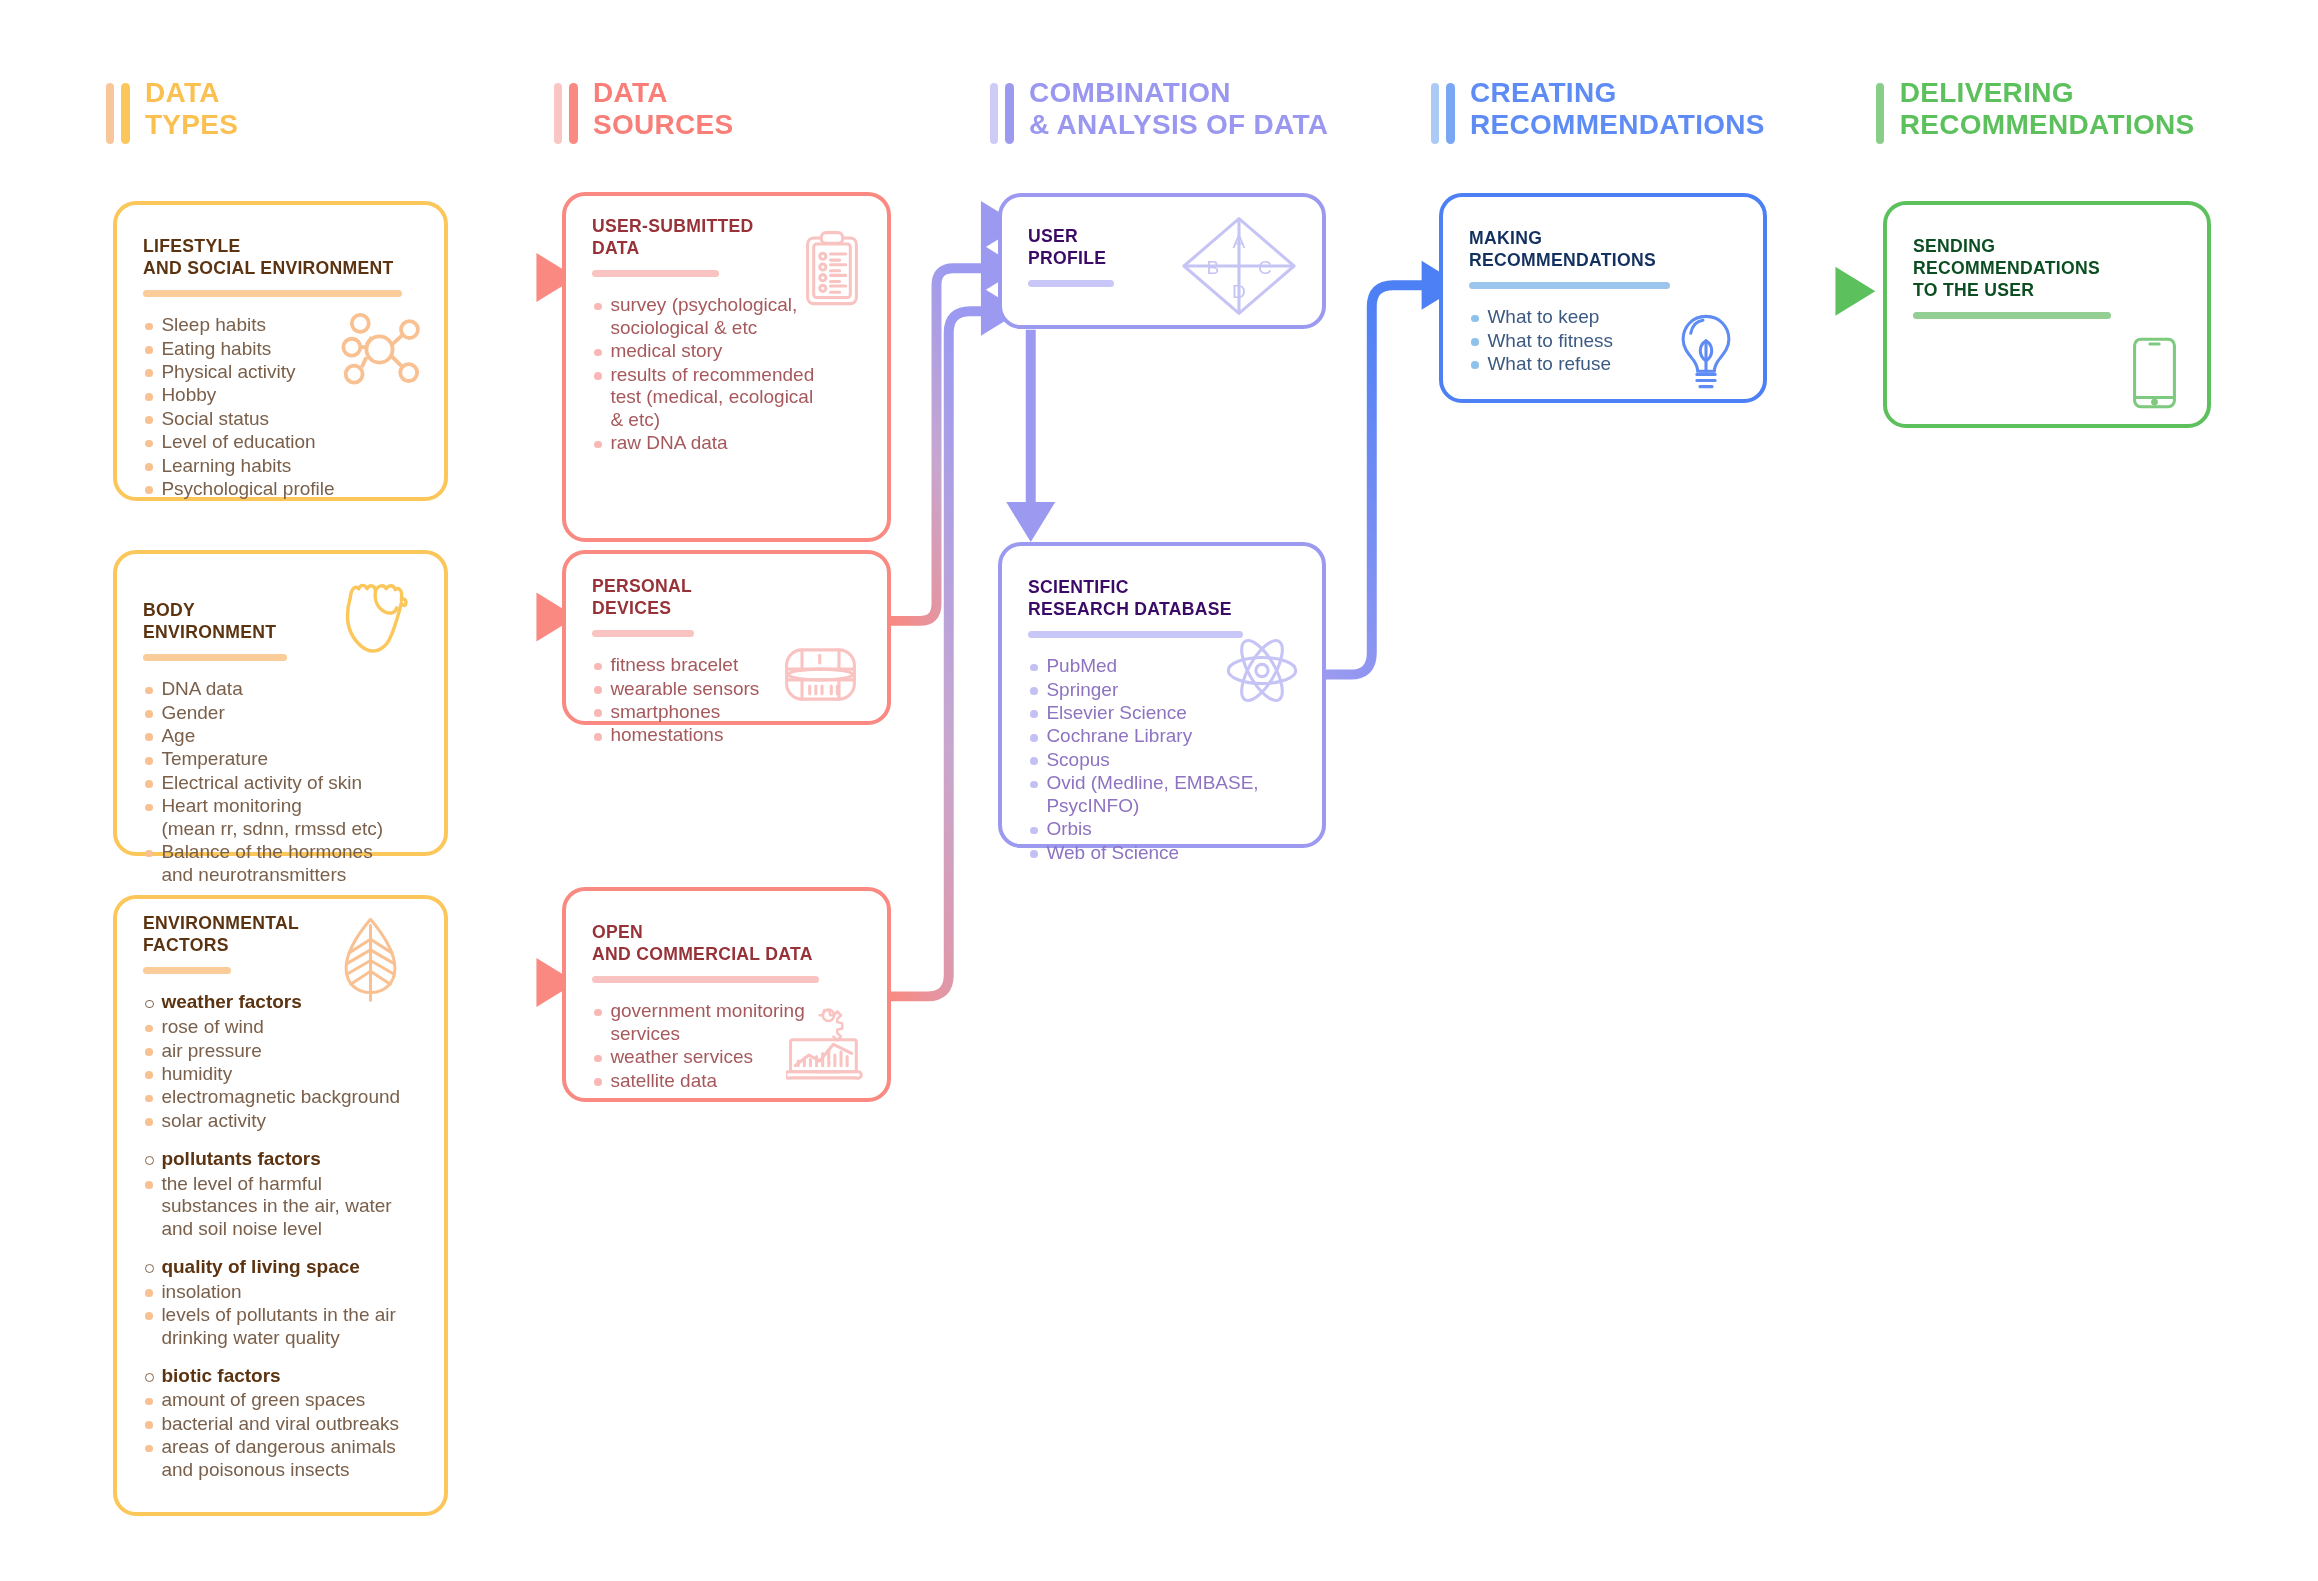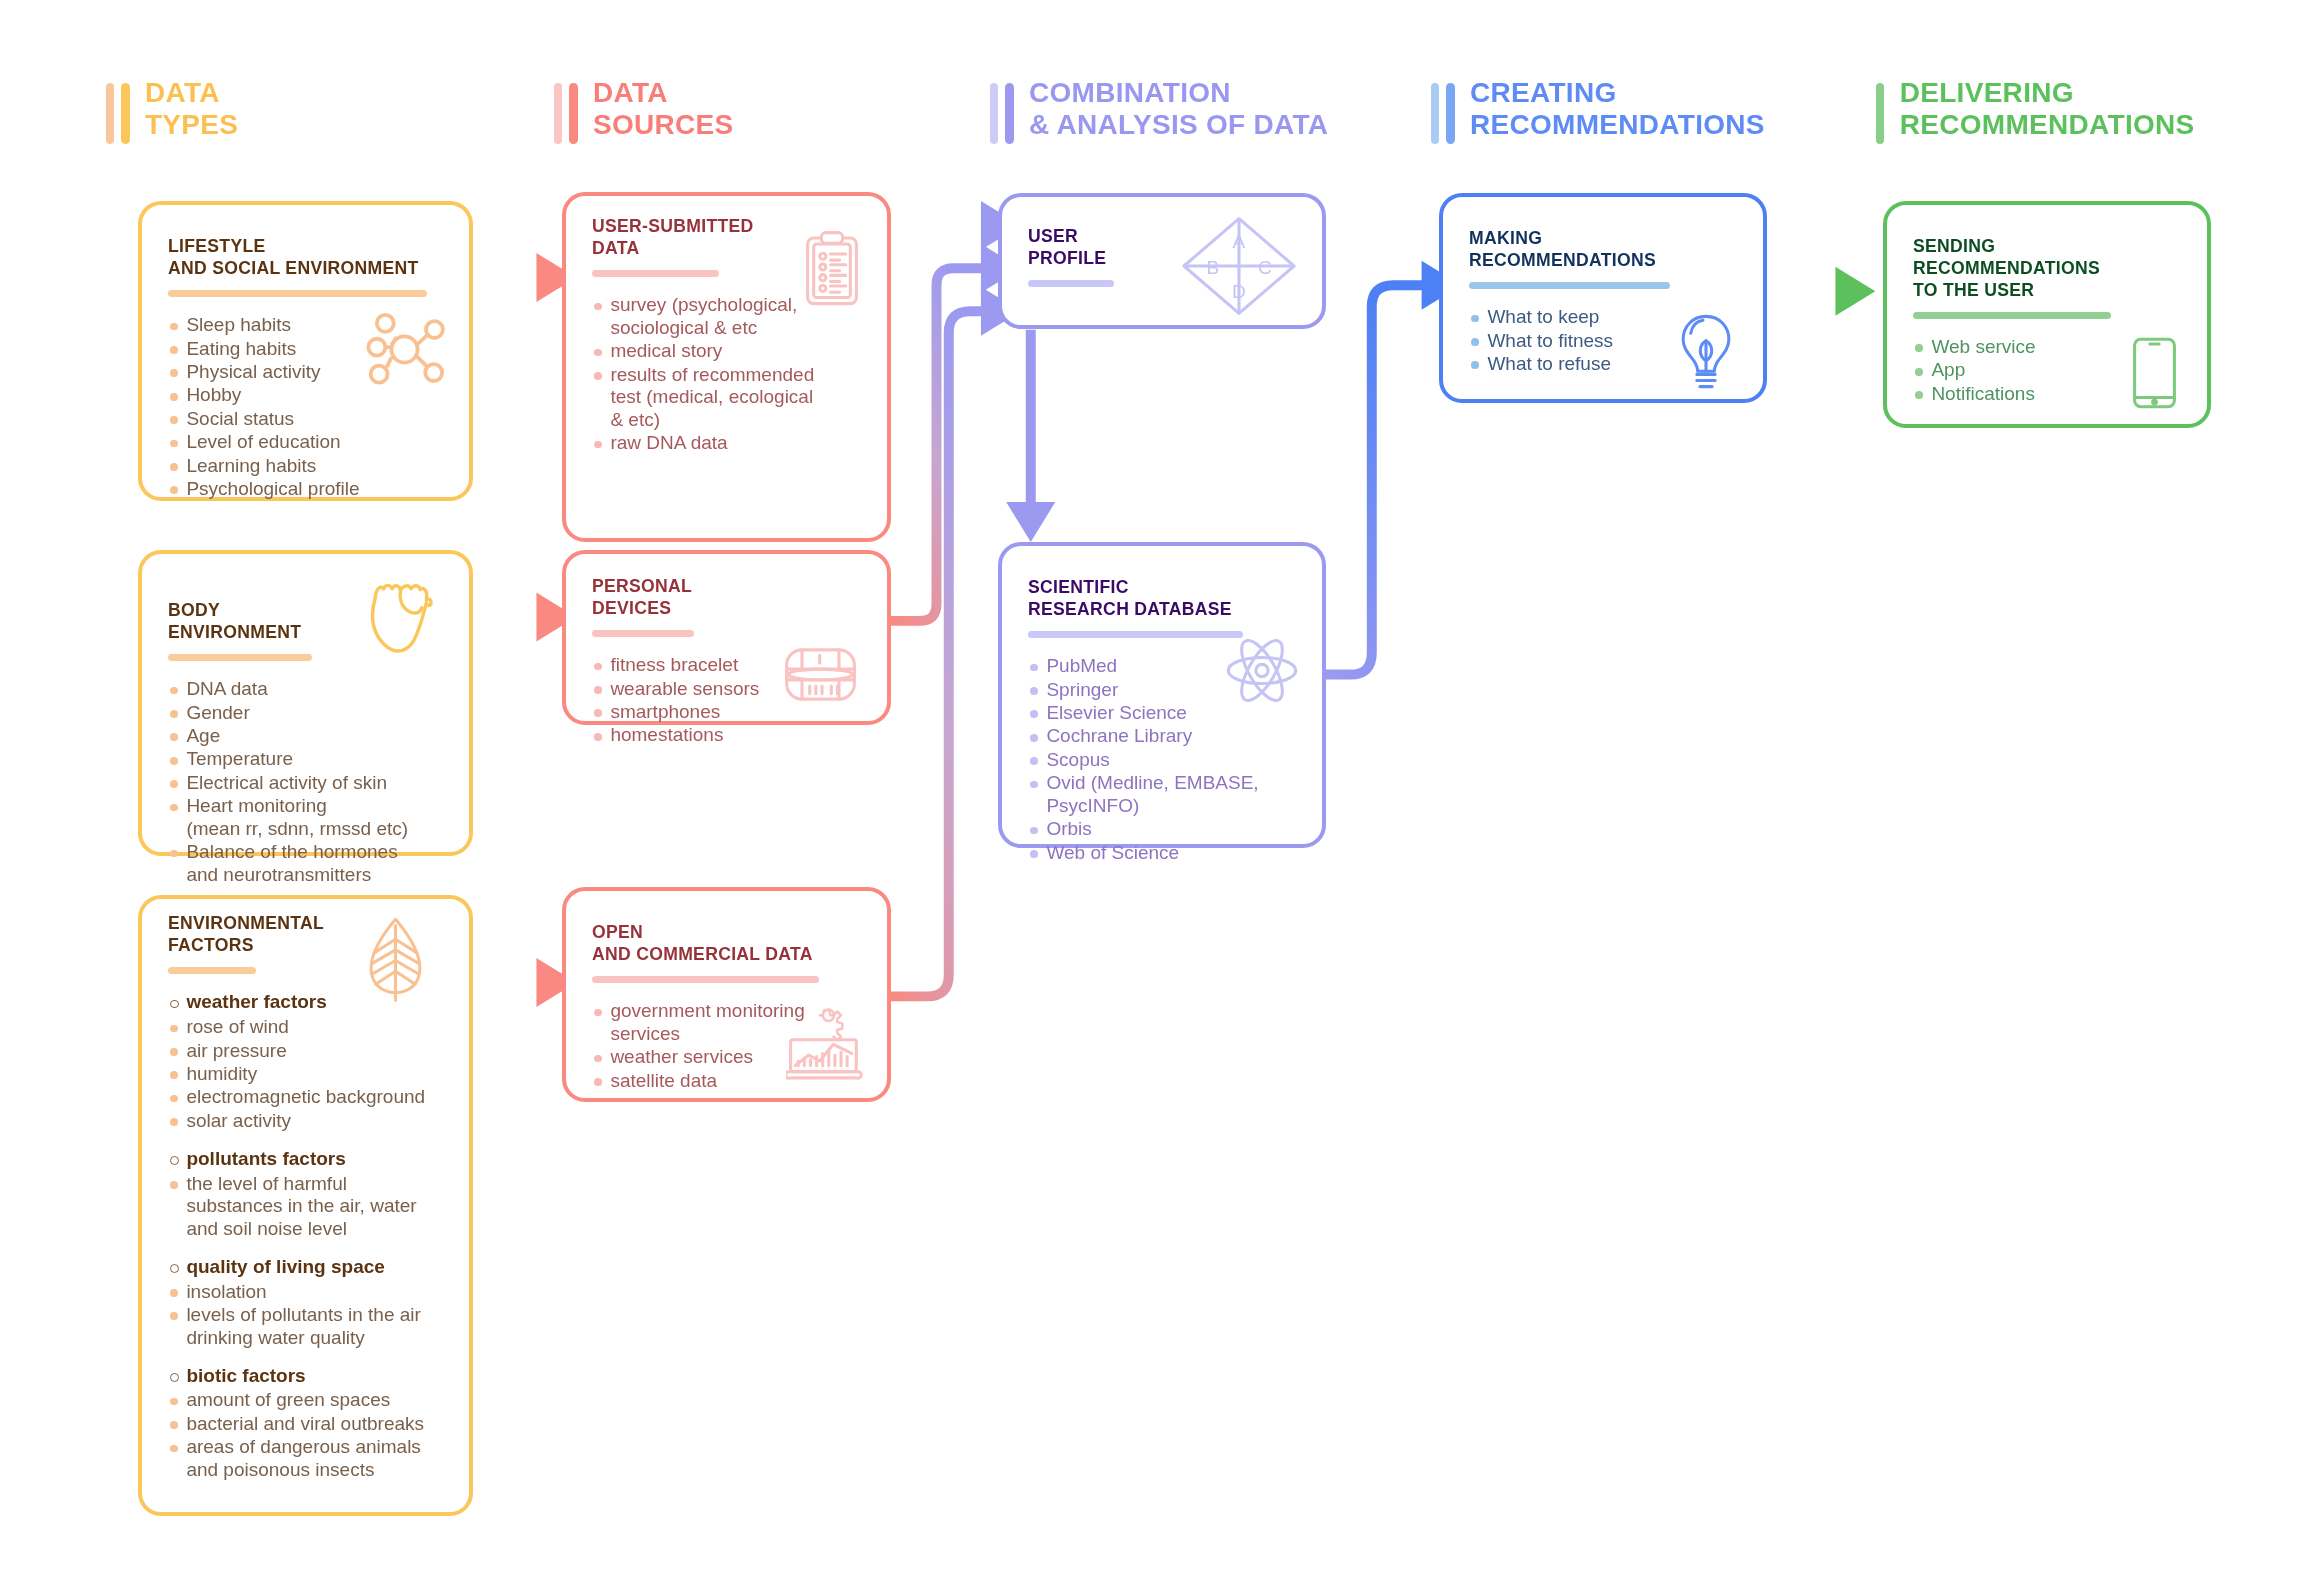--- a/index.html
+++ b/index.html
@@ -25,21 +25,21 @@
            margin-bottom:0.8px;white-space:pre-line;}
   .card li::before{content:"";position:absolute;left:2.3px;top:8.4px;
                    width:7.7px;height:7.7px;border-radius:50%;}
   .card li.grp{font-weight:bold;margin-top:15.3px;margin-bottom:2.3px;}
   .card li.grp::before{background:transparent!important;border:1.5px solid currentColor;
                        width:6.9px;height:6.9px;opacity:.75;}
   .card li.grp.first{margin-top:0;}
   .card .icon{position:absolute;pointer-events:none;}
 
   
-  .c-amber{border:4.6px solid #FBC75B;margin-left:25px;}
+  .c-amber{border:4.6px solid #FBC75B;}
   .c-amber .hdr{color:#5C3310;}
   .c-amber .rule{background:#F9CC99;}
   .c-amber li{color:#7A604B;}
   .c-amber li::before{background:#F8C192;}
   .c-amber li.grp{color:#5C3310;}
   .h-amber .bar:nth-child(1){background:#F9C69B;} .h-amber .bar:nth-child(2){background:#FBC75B;}
   .h-amber .ttl{color:#FCC košу;}
   .h-amber .ttl{color:#FBC052;}
 
   
@@ -407,25 +407,20 @@
       <path d="M38 76 V 36"></path>
       <path d="M38 36 C28 42 28 56 38 62 C48 56 48 42 38 36 Z"></path>
     </svg>
   </div>
 
   <div class="card c-green" style="left:1883px;top:201px;width:328px;height:227px;padding:31px 26px;">
     <div class="hdr">SENDING
 RECOMMENDATIONS
 TO THE USER</div>
     <div class="rule" style="width:198px;"></div>
-    <ul>
-      <li>Web service</li>
-      <li>App</li>
-      <li>Notifications</li>
-    </ul>
     <svg class="icon" style="right:27.6px;bottom:13.8px;width:49px;height:74px;" viewBox="0 0 64 96" fill="none" stroke="#7DC97D" stroke-width="4" stroke-linecap="round" stroke-linejoin="round">
       <rect x="6" y="4" width="52" height="88" rx="8"></rect>
       <path d="M8 80 h48"></path>
       <path d="M26 10 h12"></path>
       <circle cx="32" cy="86" r="2.5" fill="#7DC97D"></circle>
     </svg>
   </div>
 
 </div>
 

